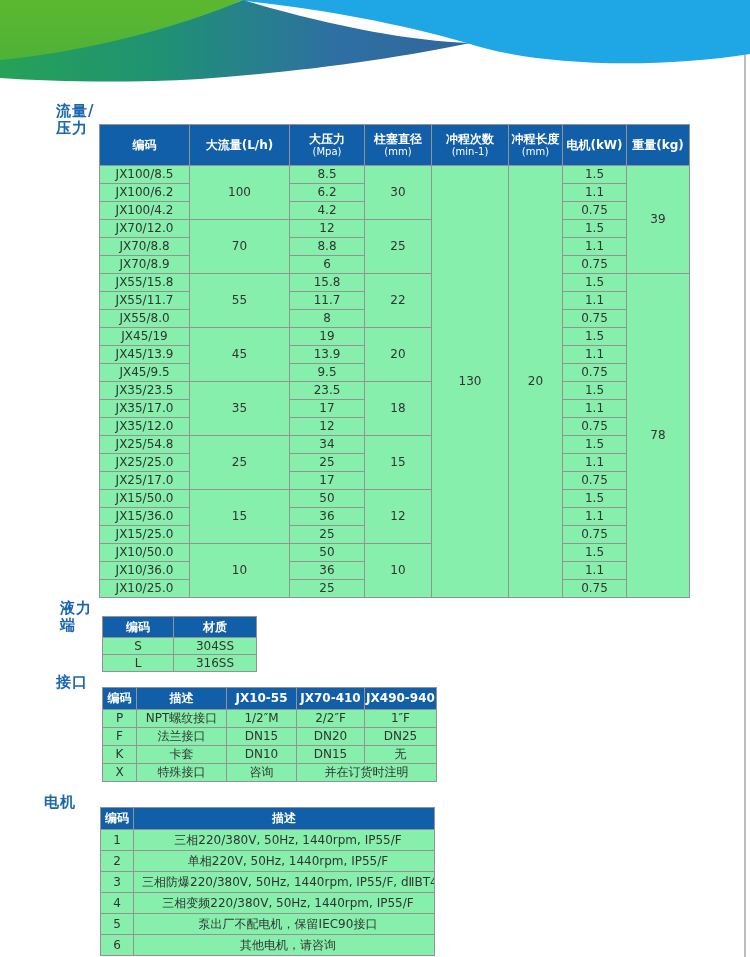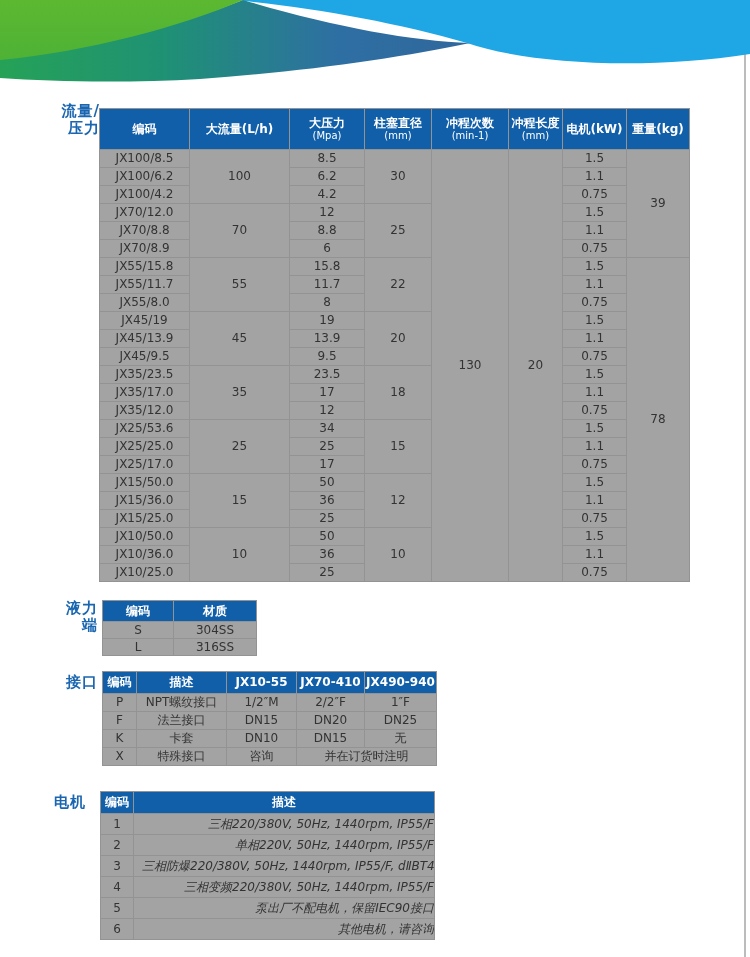--- a/index.html
+++ b/index.html
@@ -5,25 +5,25 @@
   html,body{margin:0;padding:0;}
   body{
     width:750px;height:957px;position:relative;background:#ffffff;
     font-family:"DejaVu Sans","Liberation Sans",sans-serif;
     overflow:hidden;
   }
   .right-edge{position:absolute;left:744px;top:0;width:2px;height:957px;background:#bcbcbc;z-index:0;}
   .banner{position:absolute;left:0;top:0;width:750px;height:92px;z-index:1;}
   .section-label{
     position:absolute;color:#1b66b0;font-weight:bold;font-size:15px;line-height:17px;
-    text-align:right;z-index:2;letter-spacing:1px;
+    text-align:left;z-index:2;letter-spacing:1px;
   }
   table{
     border-collapse:collapse;table-layout:fixed;position:absolute;z-index:2;
-    font-size:12px;color:#333;background:#a3a3a3;
+    font-size:12px;color:#333;background:#86efac;margin-top:16px;
   }
   td,th{
     border:1px solid #939393;text-align:center;vertical-align:middle;
     padding:0;overflow:hidden;white-space:nowrap;
   }
   thead th{background:#115fa8;color:#ffffff;font-weight:bold;font-size:12px;line-height:13px;}
   thead th .sub{font-size:10px;font-weight:normal;line-height:11px;}
   
   #flow-table{left:99px;top:108px;width:591px;}
   #flow-table thead th{height:40px;}
@@ -33,21 +33,21 @@
   #hyd-table thead th{height:20px;}
   #hyd-table tbody td{height:16px;line-height:16px;}
   
   #int-table{left:102px;top:671px;width:334px;}
   #int-table thead th{height:21px;}
   #int-table tbody td{height:17px;line-height:17px;}
   
   #motor-table{left:100px;top:791px;width:334px;}
   #motor-table thead th{height:21px;}
   #motor-table tbody td{height:20px;line-height:20px;}
-  #motor-table tbody td.desc{text-align:right;padding-left:8px;font-style:italic;}
+  #motor-table tbody td.desc{text-align:center;padding-left:8px;}
 </style>
 </head>
 <body>
 
 <div class="right-edge"></div>
 
 <svg class="banner" viewBox="0 0 750 92" preserveAspectRatio="none">
   <defs>
     <linearGradient id="gDark" x1="0" y1="0" x2="1" y2="0">
       <stop offset="0" stop-color="#26a257"></stop>
@@ -197,21 +197,21 @@
         <td>JX35/17.0</td>
         <td>17</td>
         <td>1.1</td>
       </tr>
       <tr>
         <td>JX35/12.0</td>
         <td>12</td>
         <td>0.75</td>
       </tr>
       <tr>
-        <td>JX25/53.6</td>
+        <td>JX25/54.8</td>
         <td rowspan="3">25</td>
         <td>34</td>
         <td rowspan="3">15</td>
         <td>1.5</td>
       </tr>
       <tr>
         <td>JX25/25.0</td>
         <td>25</td>
         <td>1.1</td>
       </tr>

